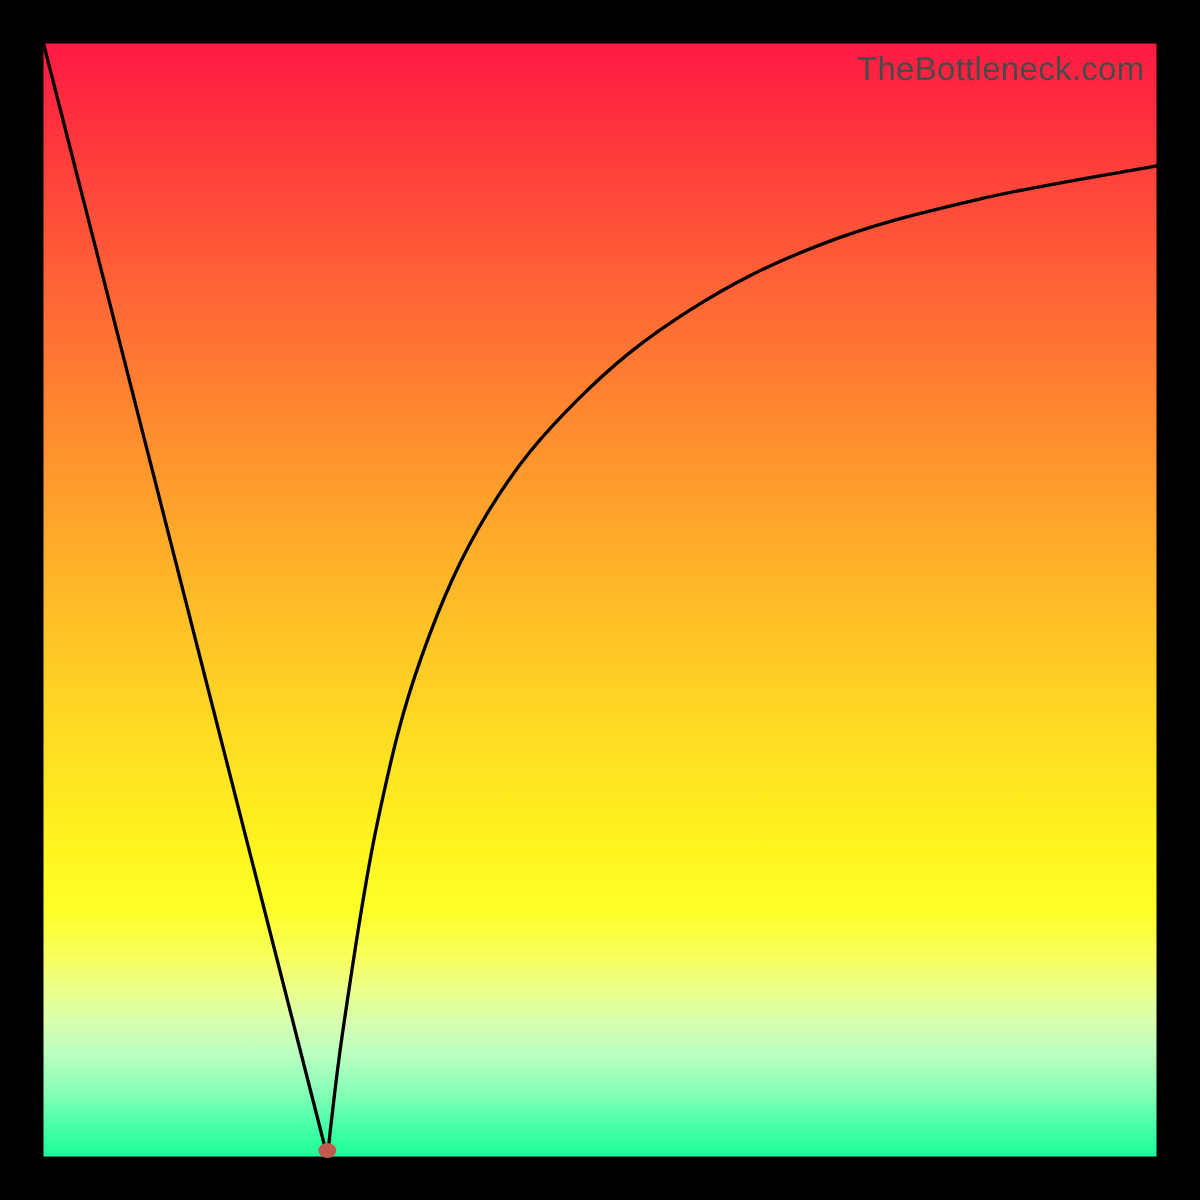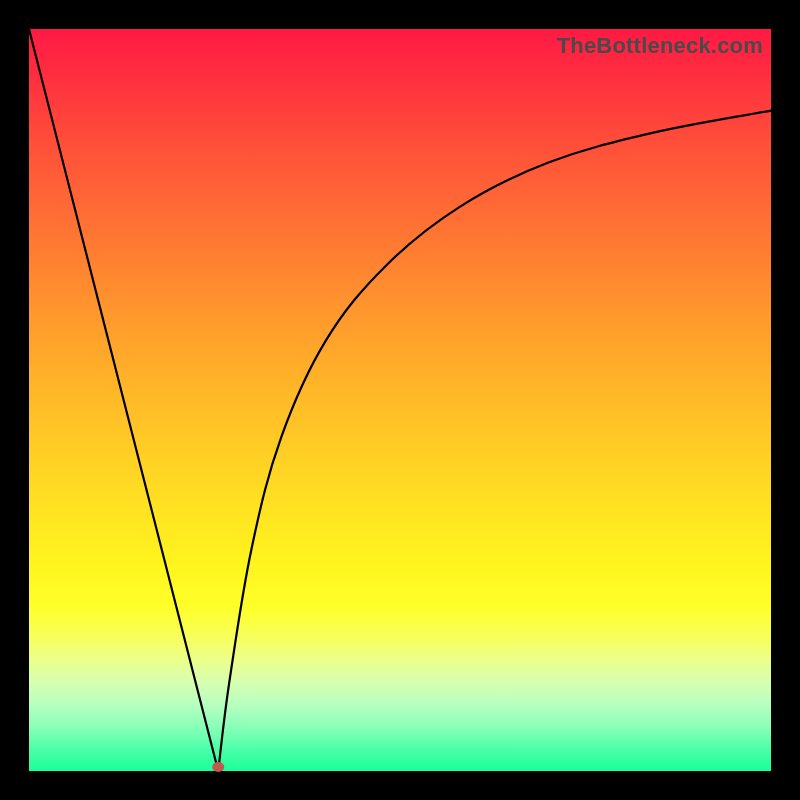--- a/index.html
+++ b/index.html
@@ -36,21 +36,21 @@
       #4dffa8 97%,
       #1aff99 100%
     );
   }
   .watermark {
     position: absolute;
     top: 4px;
     right: 8px;
     font-family: Arial, Helvetica, sans-serif;
     font-size: 22px;
-    font-weight: 700;
+    font-weight: 400;
     color: #4a4a4a;
     letter-spacing: 0.2px;
   }
   svg.curve {
     position: absolute;
     left: 0; top: 0;
     width: 742px;
     height: 742px;
     overflow: visible;
   }

